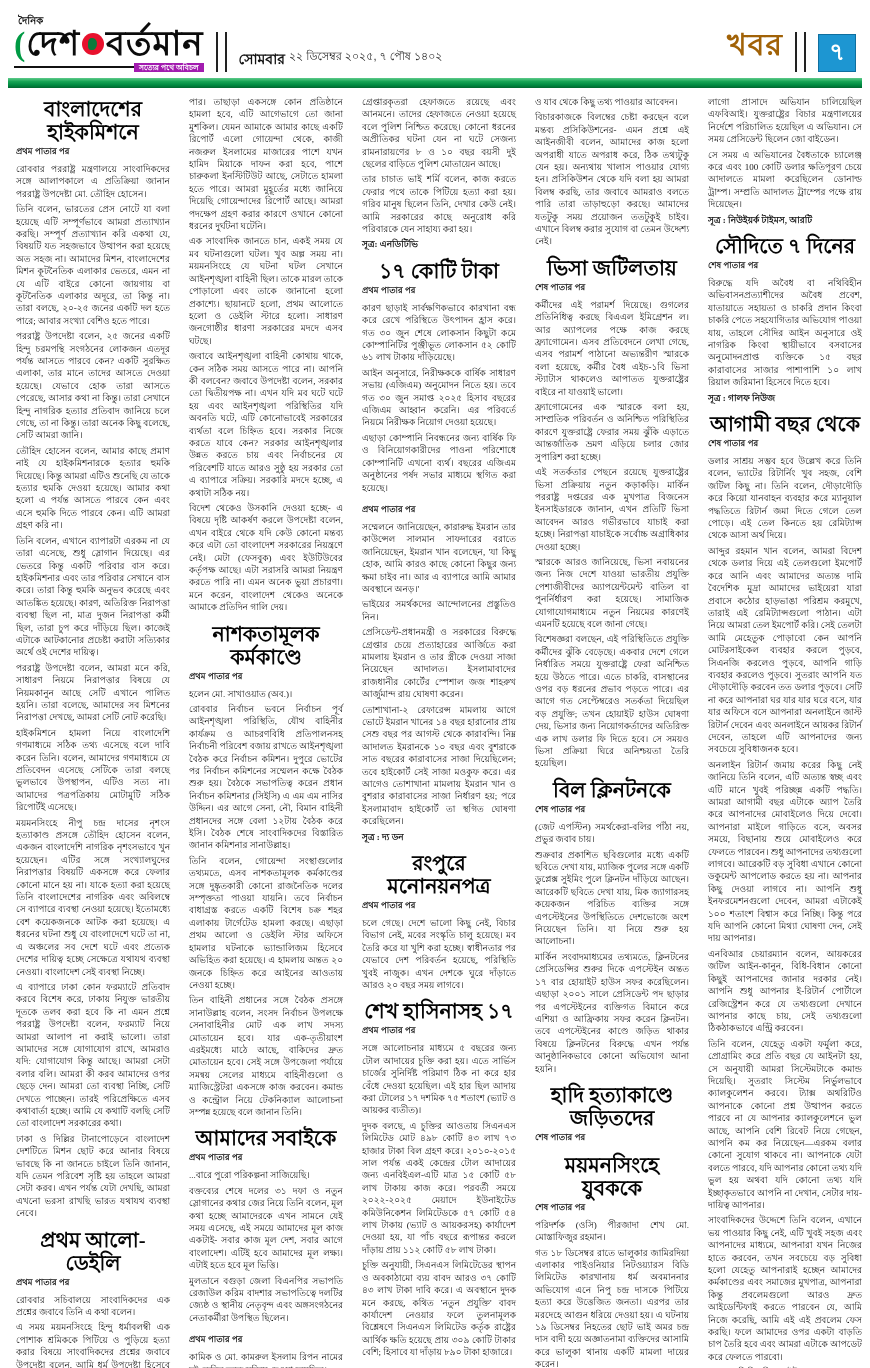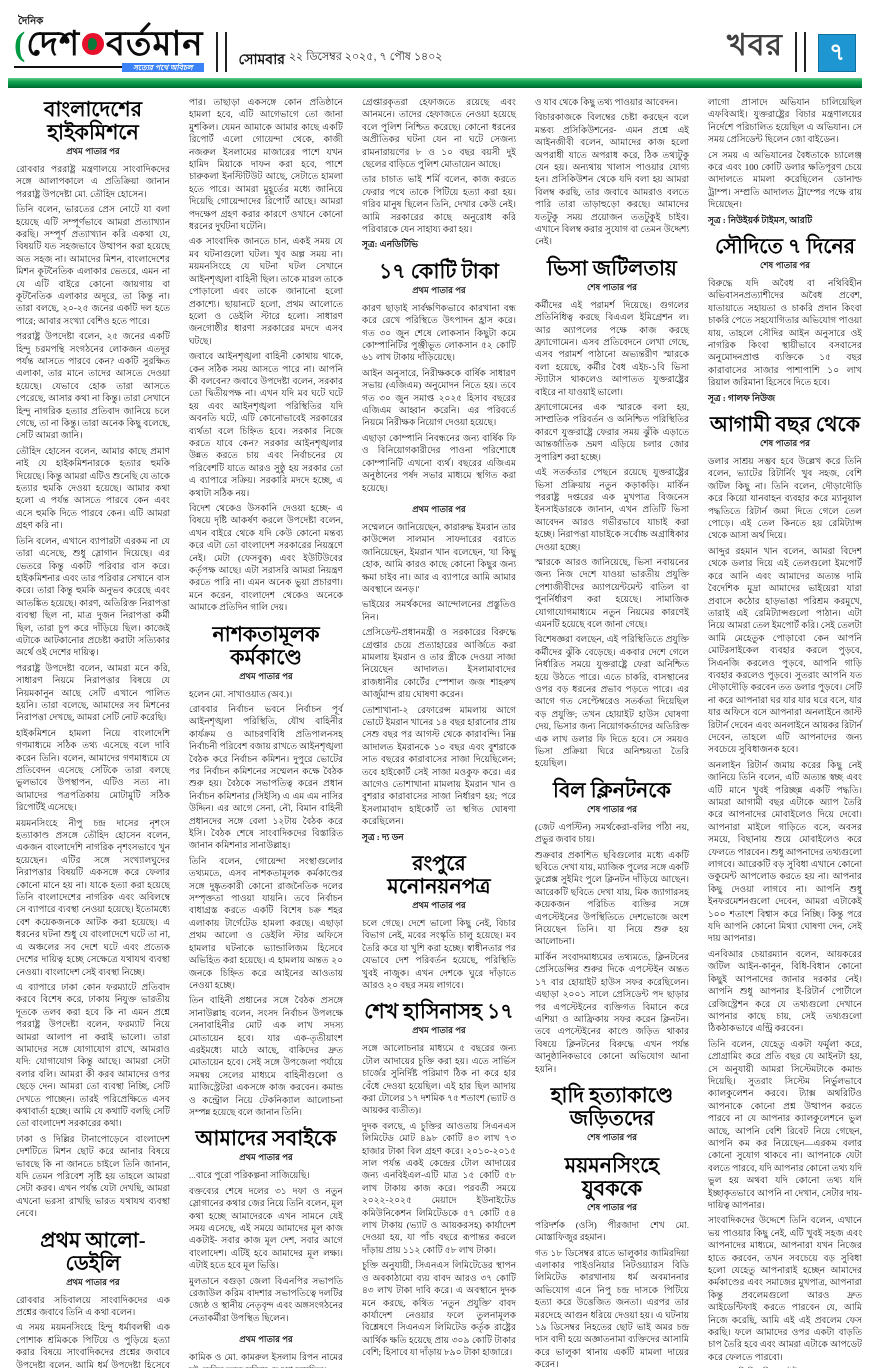--- a/index.html
+++ b/index.html
@@ -11,38 +11,38 @@
   
   .masthead{display:flex;align-items:flex-end;padding:14px 10px 4px 14px;height:58px;}
   .logo-block{display:flex;flex-direction:column;line-height:1;}
   .daily{font-size:10px;font-weight:bold;color:#111;margin:0 0 1px 4px;}
   .logo-line{display:flex;align-items:center;font-weight:bold;font-size:34px;letter-spacing:1px;color:#0b0b0b;white-space:nowrap;}
   .logo-paren{color:#009a44;font-weight:bold;}
   .logo-dot{width:22px;height:22px;border-radius:50%;background:#e8112d;display:inline-block;margin:0 2px;position:relative;flex:none;}
   .logo-dot::after{content:"";position:absolute;left:6px;top:5px;width:9px;height:12px;background:#0a7a3c;border-radius:45% 55% 60% 40%;}
   .logo-underline{display:flex;align-items:center;justify-content:flex-end;margin-top:2px;}
   .logo-rule{flex:1;height:2px;background:#111;}
-  .tagline-chip{background:#3b82f6;color:#fff;font-size:7.5px;font-weight:bold;padding:1px 11px;font-family:"Liberation Sans",sans-serif;font-style:italic;}
+  .tagline-chip{background:#a21caf;color:#fff;font-size:7.5px;font-weight:bold;padding:1px 5px;font-family:"Liberation Sans",sans-serif;}
   .dbar{width:7px;height:40px;margin:0 12px;border-left:2.5px solid #222;border-right:2.5px solid #222;flex:none;}
   .dateblock{display:flex;flex-direction:row;gap:4px;font-family:"Liberation Sans",sans-serif;}
   .day{font-size:14px;font-weight:bold;color:#111;}
   .dateline{font-size:11px;color:#222;}
   .spacer{flex:1;}
-  .section{font-size:30px;font-weight:bold;color:#404040;letter-spacing:1px;}
+  .section{font-size:30px;font-weight:bold;color:#a16207;letter-spacing:1px;}
   .pagebox{width:36px;height:36px;background:#1d96d2;border:1px solid #0f6f9f;color:#fff;
     display:flex;align-items:center;justify-content:center;font-size:24px;font-weight:bold;margin-right:4px;}
   
   .greenbar{height:10px;margin:2px 8px 0 8px;
     background:linear-gradient(180deg,#5ecb8a 0%,#17a455 35%,#008a41 70%,#00662f 100%);}
   
   .content{display:flex;gap:11px;padding:8px 8px 0 8px;align-items:flex-start;}
   .col{flex:1 1 0;min-width:0;}
   article{margin:0 0 9px 8px;}
   h2{font-size:20.5px;line-height:1.12;font-weight:bold;text-align:center;margin:2px 0 1px 0;color:#050505;}
-  .jump{font-size:8.5px;font-weight:bold;text-align:center;margin:0 0 4px 0;color:#222;
+  .jump{font-size:8.5px;font-weight:bold;text-align:left;margin:0 0 4px 0;color:#222;
     font-family:"Liberation Sans",sans-serif;}
   p{font-size:9px;line-height:1.38;text-align:justify;margin:0 0 3px 0;word-break:break-word;}
   p.source{font-weight:bold;}
 </style>
 </head>
 <body>
 
 <header class="masthead">
   <div class="logo-block">
     <span class="daily">দৈনিক</span>

